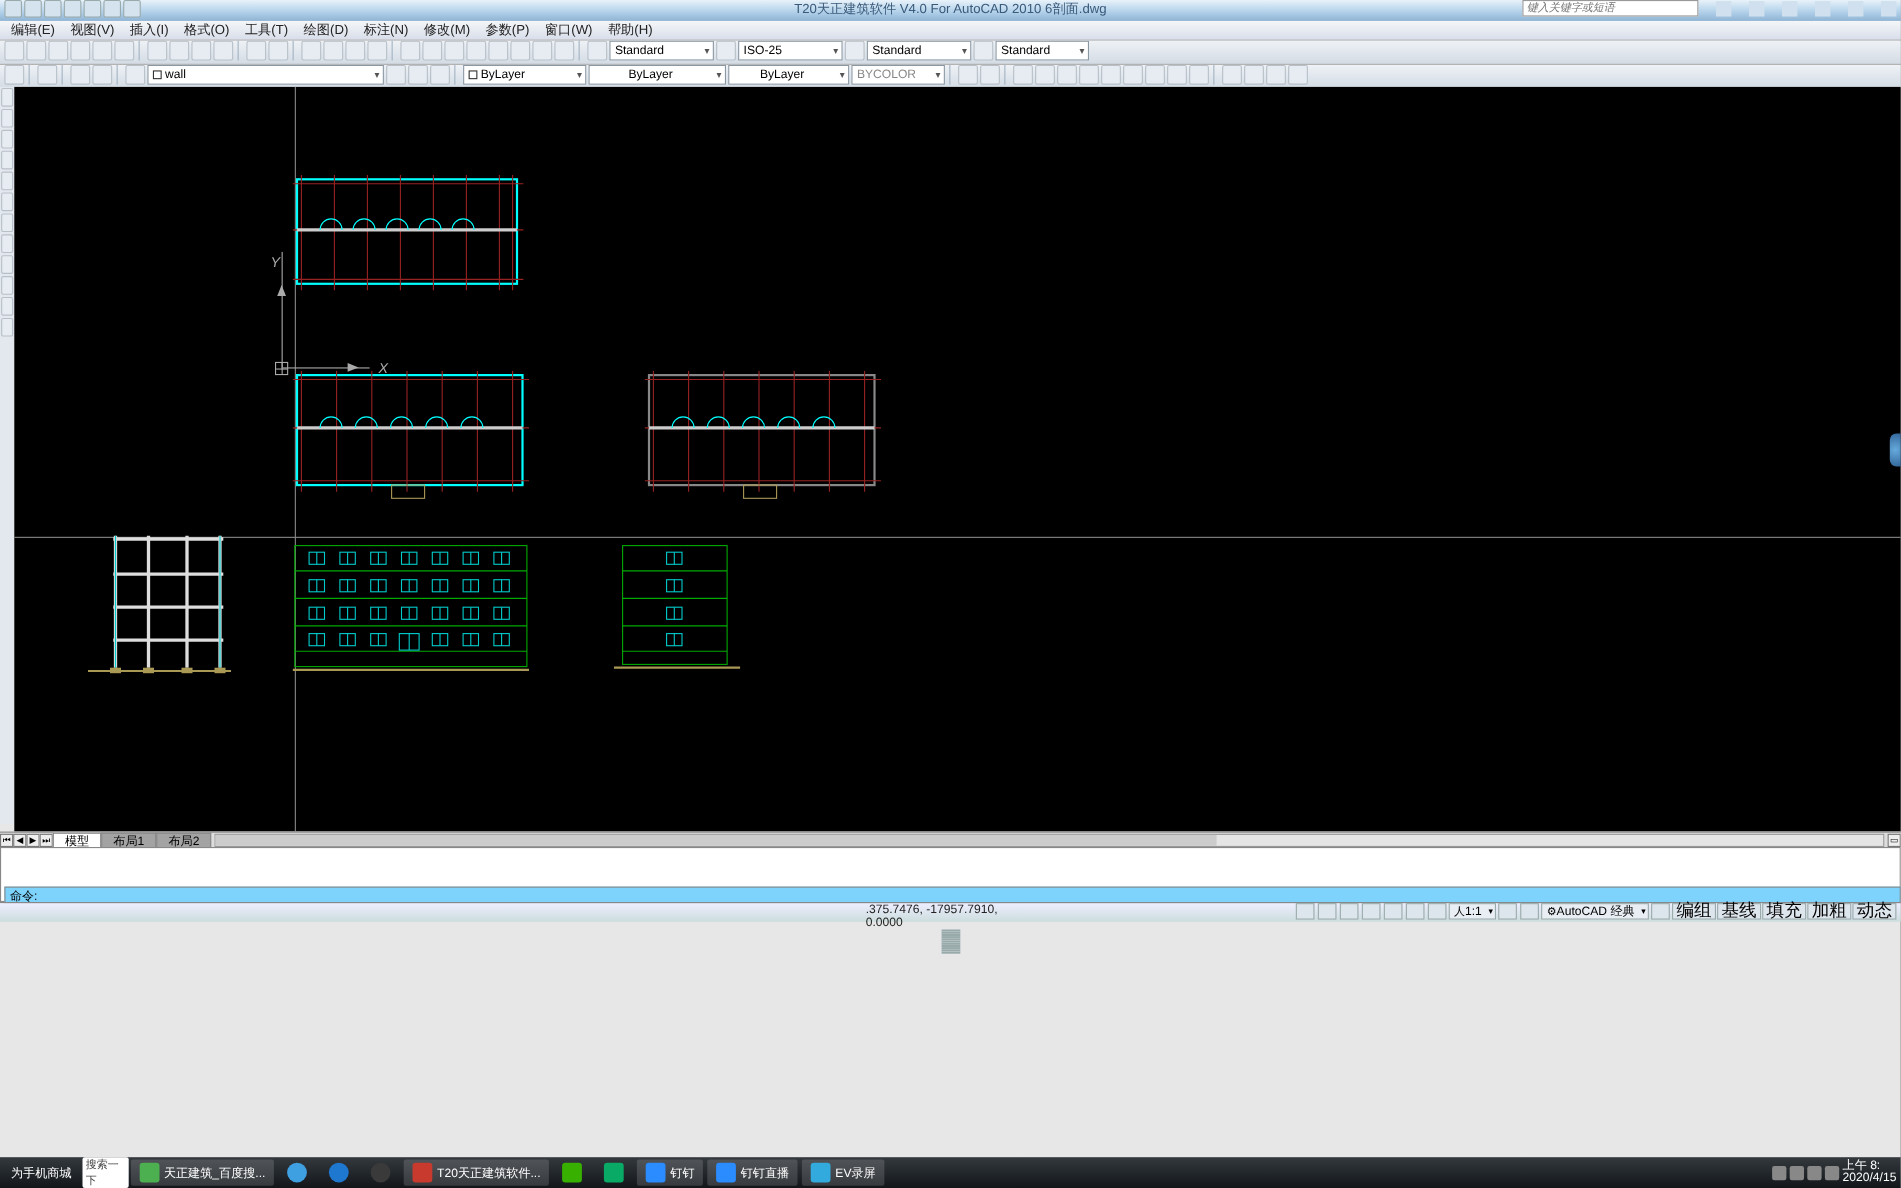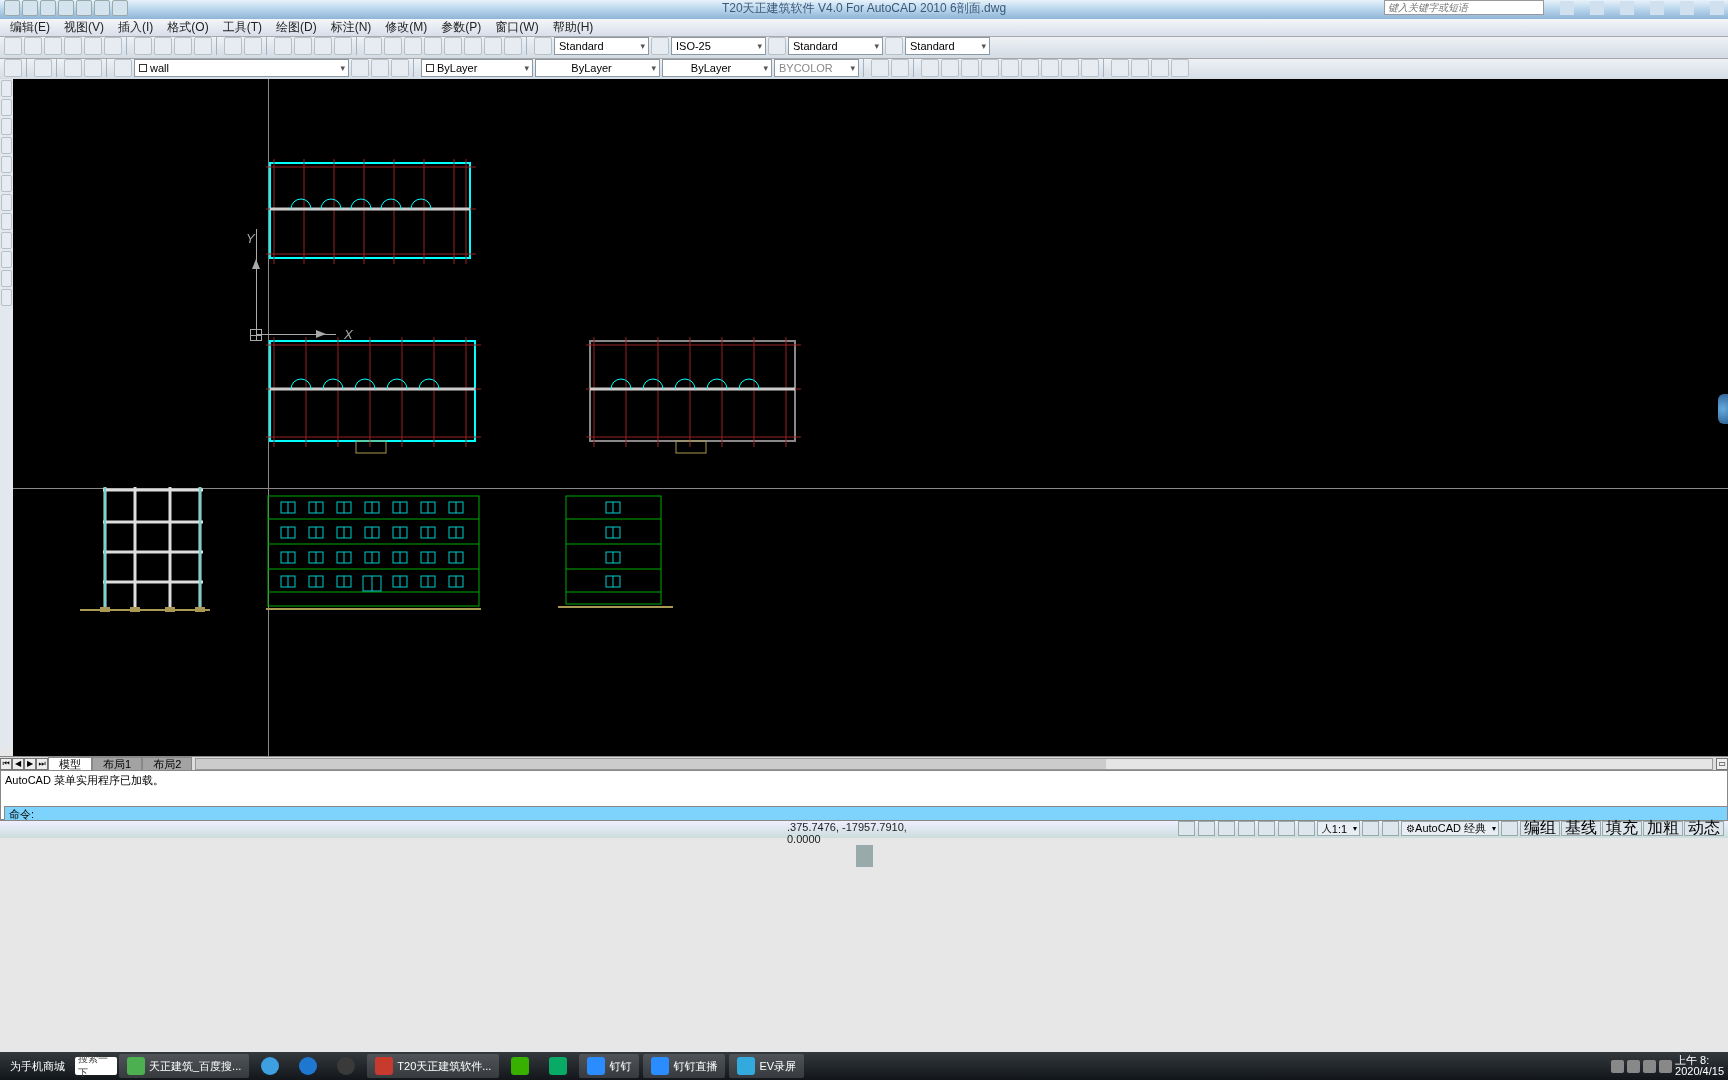--- a/index.html
+++ b/index.html
@@ -67,21 +67,21 @@
 .statusbar .right .sdrop::after { content:"▾"; position:absolute; right:2px; font-size:8px; }
 .statusbar .txtbtn { height:15px; background:#dde5ed; border:1px solid #9aa; padding:0 3px; font-size:16px; display:flex; align-items:center; }
 
 
 .taskbar { position:absolute; left:0; bottom:0; right:0; height:28px; background:linear-gradient(180deg,#34393e,#12161a); display:flex; align-items:center; }
 .taskbar .item { height:24px; padding:0 8px; color:#fff; font-size:11px; display:flex; align-items:center; gap:4px; border-radius:2px; margin:0 2px; }
 .taskbar .item.active { background:rgba(255,255,255,0.15); }
 .taskbar .icon { width:18px; height:18px; border-radius:3px; }
 .taskbar .tray { position:absolute; right:4px; display:flex; align-items:center; gap:3px; color:#fff; font-size:10px; }
 .taskbar .tray .clock { text-align:left; line-height:11px; }
-.taskbar .searchbx { width:42px; height:18px; background:#fff; border-radius:2px; font-size:10px; color:#444; display:flex; align-items:center; padding:0 3px; }
+.taskbar .searchbx { width:42px; height:28px; background:#fff; border-radius:2px; font-size:10px; color:#444; display:flex; align-items:center; padding:0 3px; }
 .taskbar .tray .ti { width:13px; height:13px; background:#888; border-radius:2px; }
 
 
 .sidepill { position:absolute; right:0; top:315px; width:10px; height:30px; background:radial-gradient(circle,#6ad,#369); border-radius:6px 0 0 6px; }
 
 svg.plan { position:absolute; }
 </style>
 </head>
 <body>
 
@@ -449,21 +449,20 @@
   <div class="tab">模型</div>
   <div class="tab inactive">布局1</div>
   <div class="tab inactive">布局2</div>
   <div class="scroll">
       <div class="thumb"></div>
     </div>
   <div class="navbtn">▭</div>
 </div>
 
 <div class="cmdarea">
-  <div>AutoCAD 菜单实用程序已加载。</div>
 </div>
 <div class="cmdinput">
   <span>命令:</span>
 </div>
 
 <div class="statusbar">
   <div class="coords">.375.7476,  -17957.7910, 0.0000</div>
   <div class="sbtn"></div>
   <div class="sbtn"></div>
   <div class="sbtn"></div>

